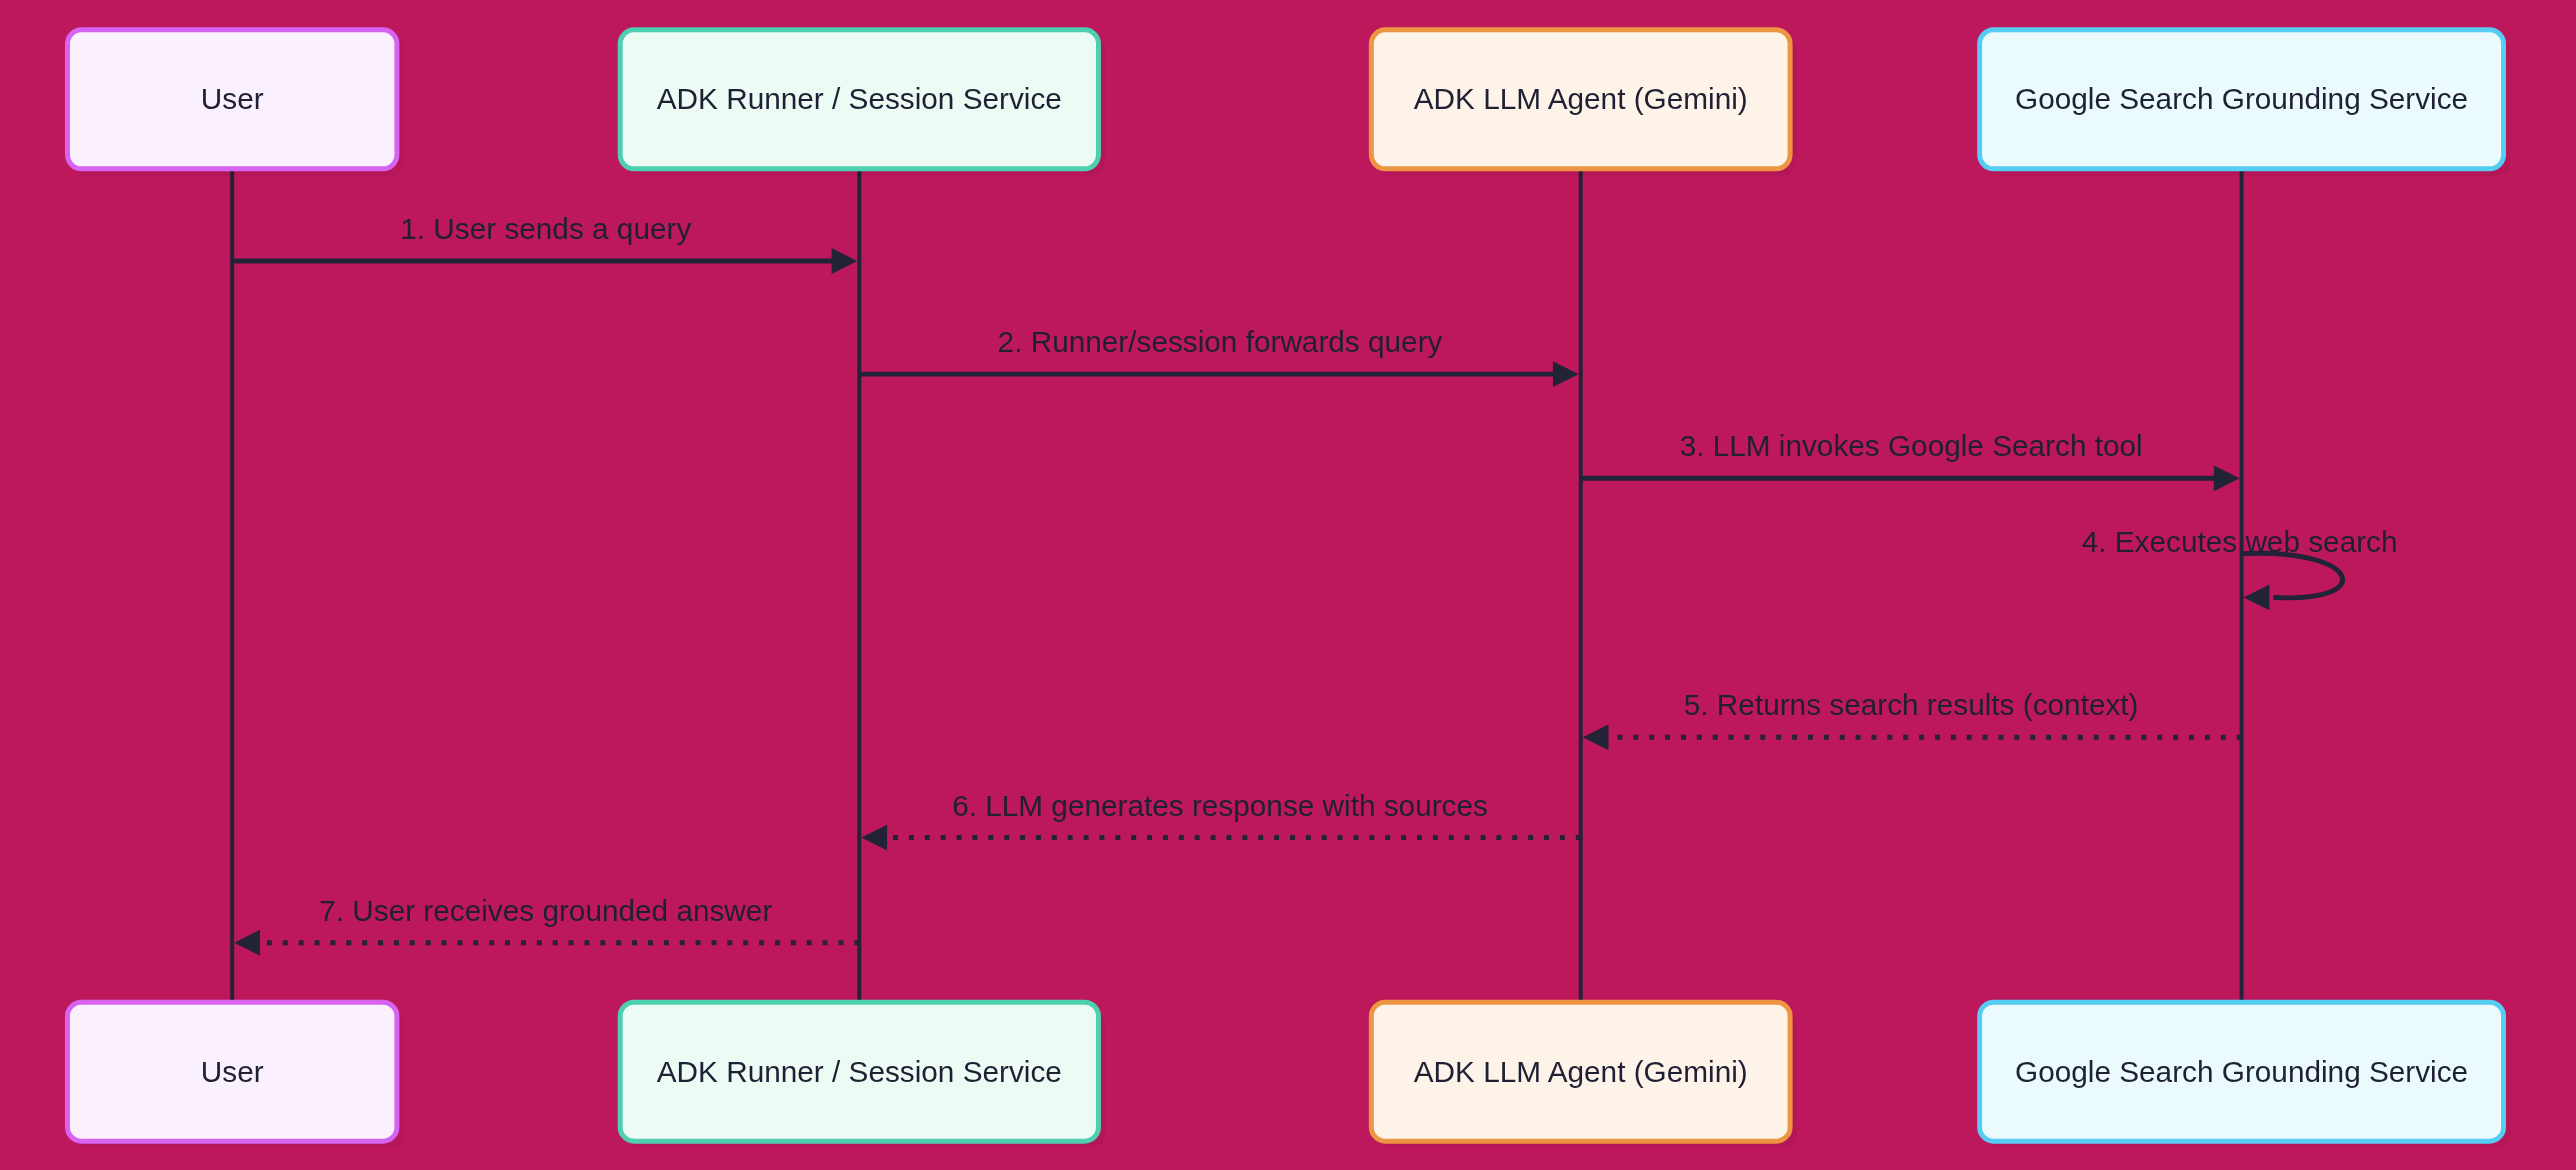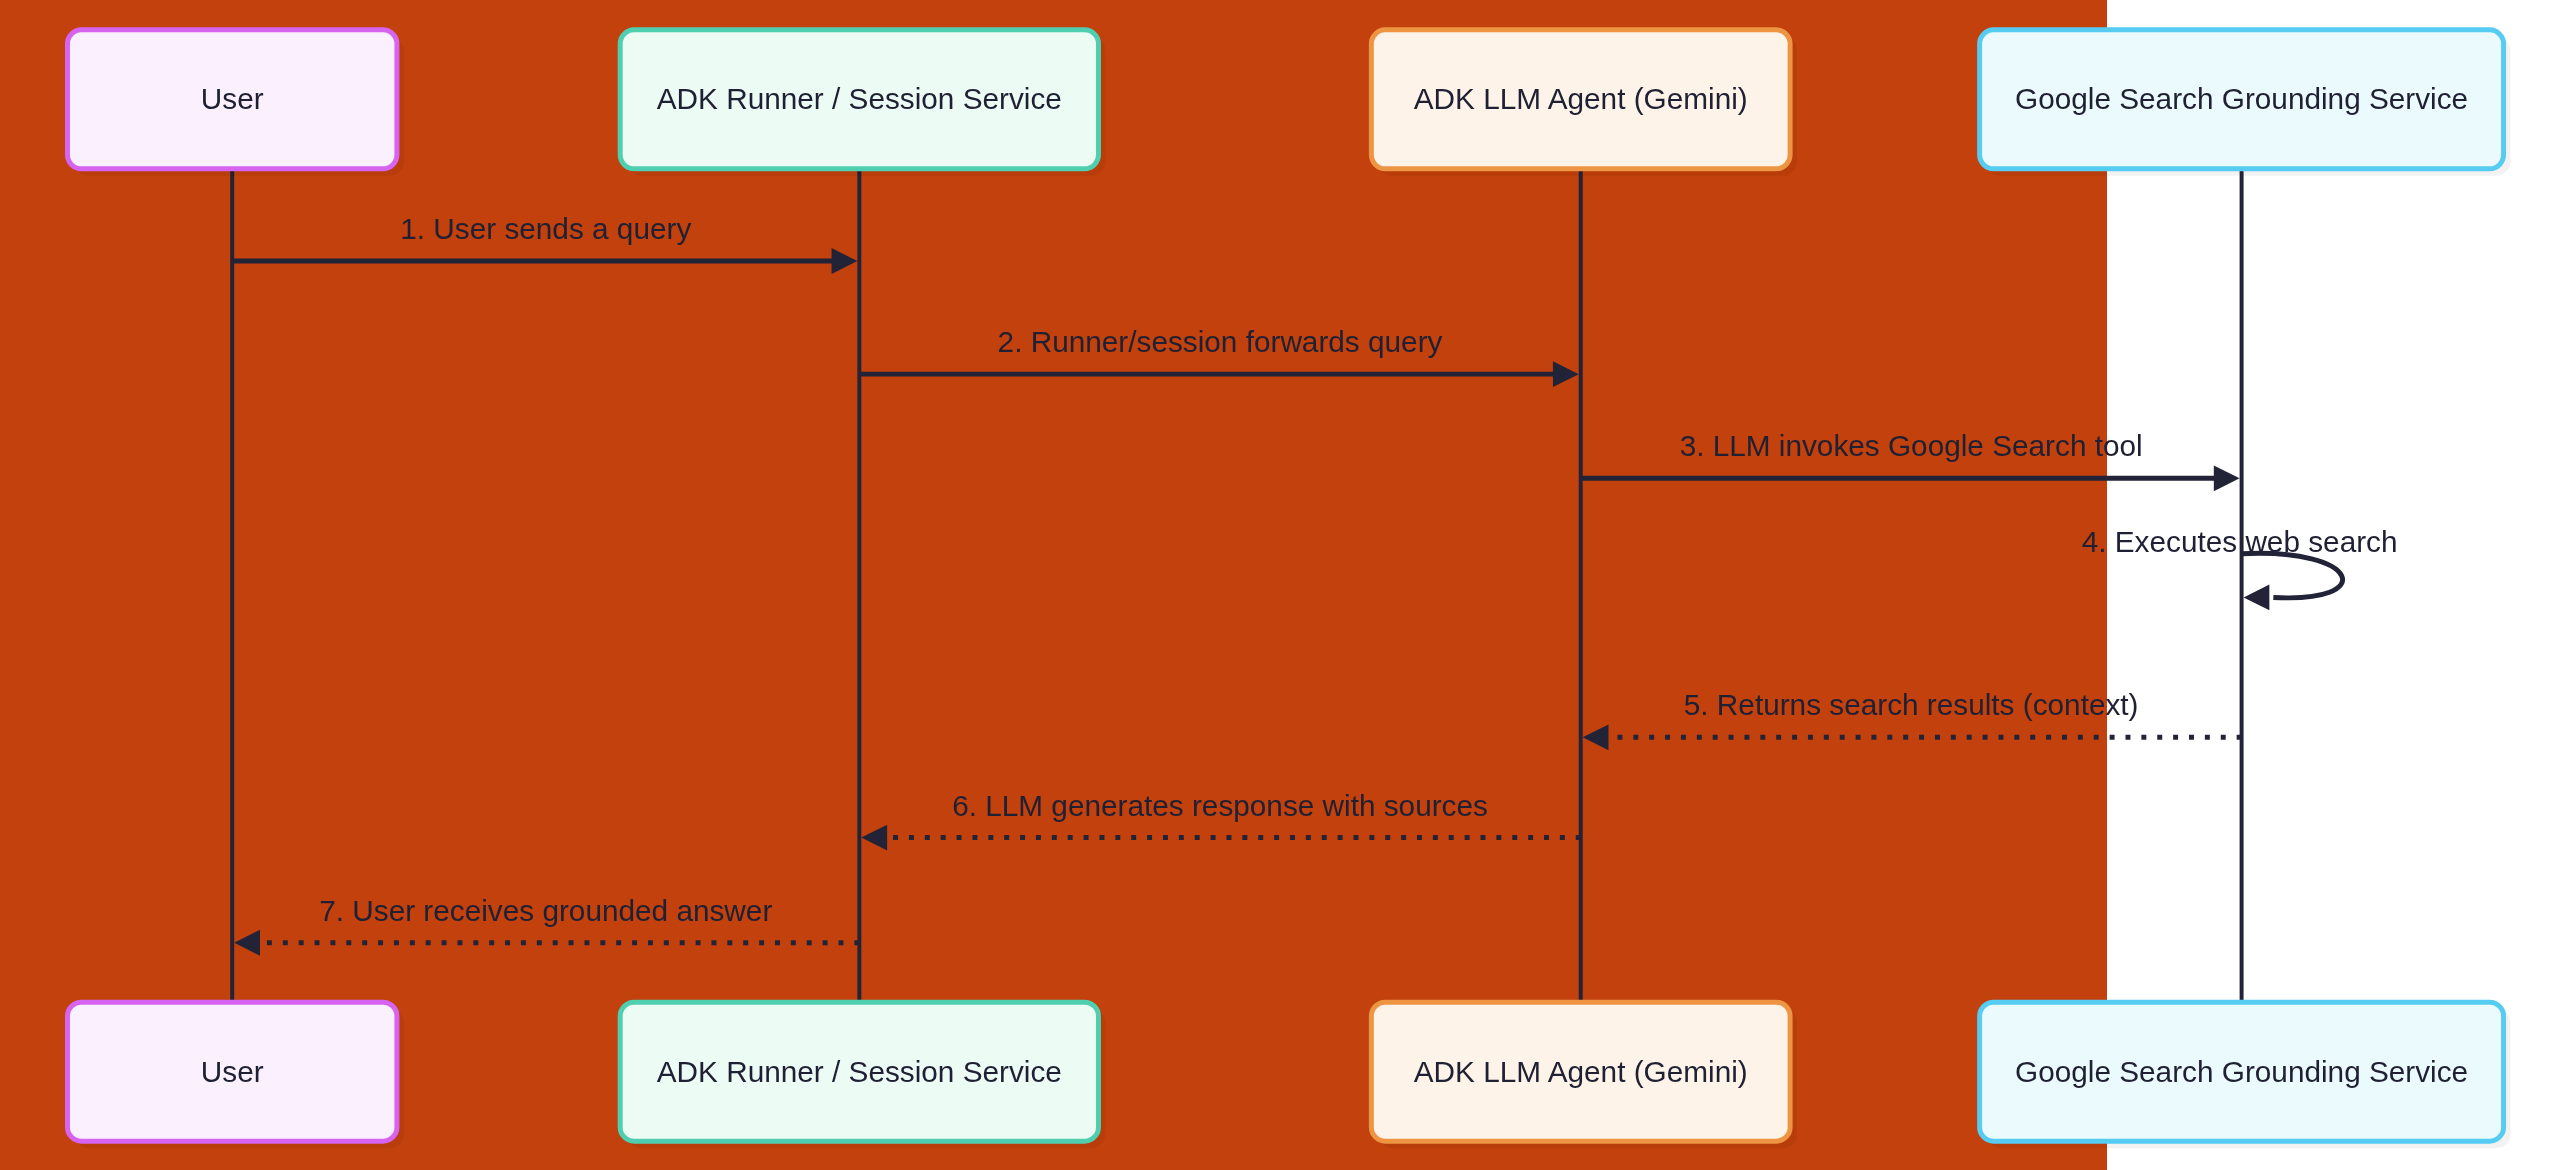--- a/index.html
+++ b/index.html
@@ -9,23 +9,23 @@
     background: #ffffff;
   }
   body {
     width: 2576px;
     height: 1171px;
     font-family: "Liberation Sans", sans-serif;
     overflow: hidden;
   }
   #diagram-root {
     position: relative;
-    width: 2107px;
+    width: 2576px;
     height: 1171px;
-    background: #c2410c;
+    background: #be185d;
   }
   svg#seq-svg {
     position: absolute;
     left: 0;
     top: 0;
     width: 2576px;
     height: 1171px;
     display: block;
   }
   .actor-label {

